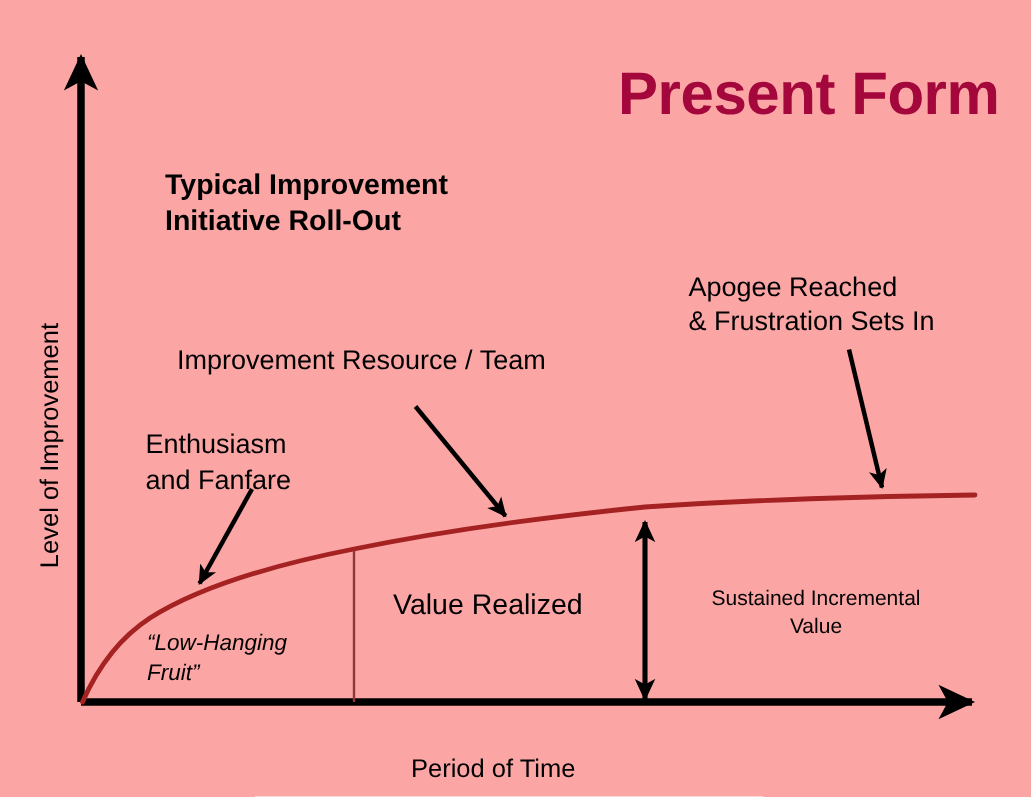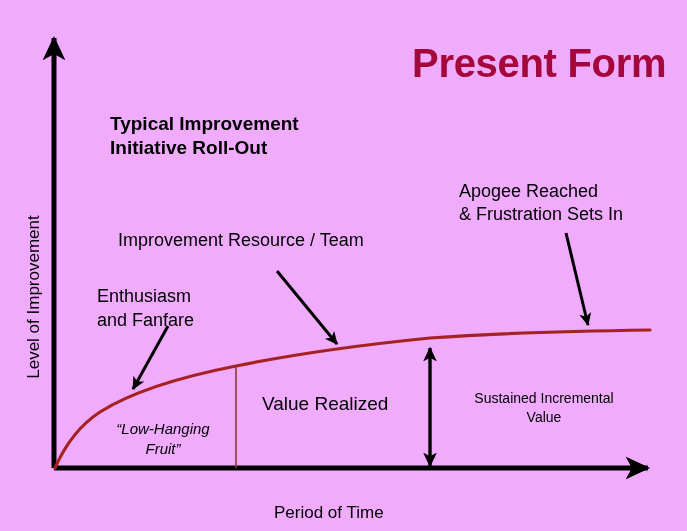--- a/index.html
+++ b/index.html
@@ -4,21 +4,21 @@
 <style>
   html, body {
     margin: 0;
     padding: 0;
     background: #ffffff;
   }
   #stage {
     position: relative;
     width: 687px;
     height: 531px;
-    background: #f0abfc;
+    background: #fca5a5;
     overflow: hidden;
     font-family: "Liberation Sans", sans-serif;
     color: #000000;
   }
   #diagram-svg {
     position: absolute;
     left: 0;
     top: 0;
     width: 687px;
     height: 531px;
@@ -58,21 +58,20 @@
   #enthusiasm-label {
     left: 97px;
     top: 285px;
     font-size: 18px;
     line-height: 1.32;
   }
   #low-hanging-label {
     left: 98px;
     top: 419px;
     width: 130px;
-    text-align: center;
     font-size: 15px;
     font-style: italic;
     line-height: 1.3;
   }
   #value-realized-label {
     left: 262px;
     top: 393px;
     font-size: 19px;
   }
   #sustained-label {

